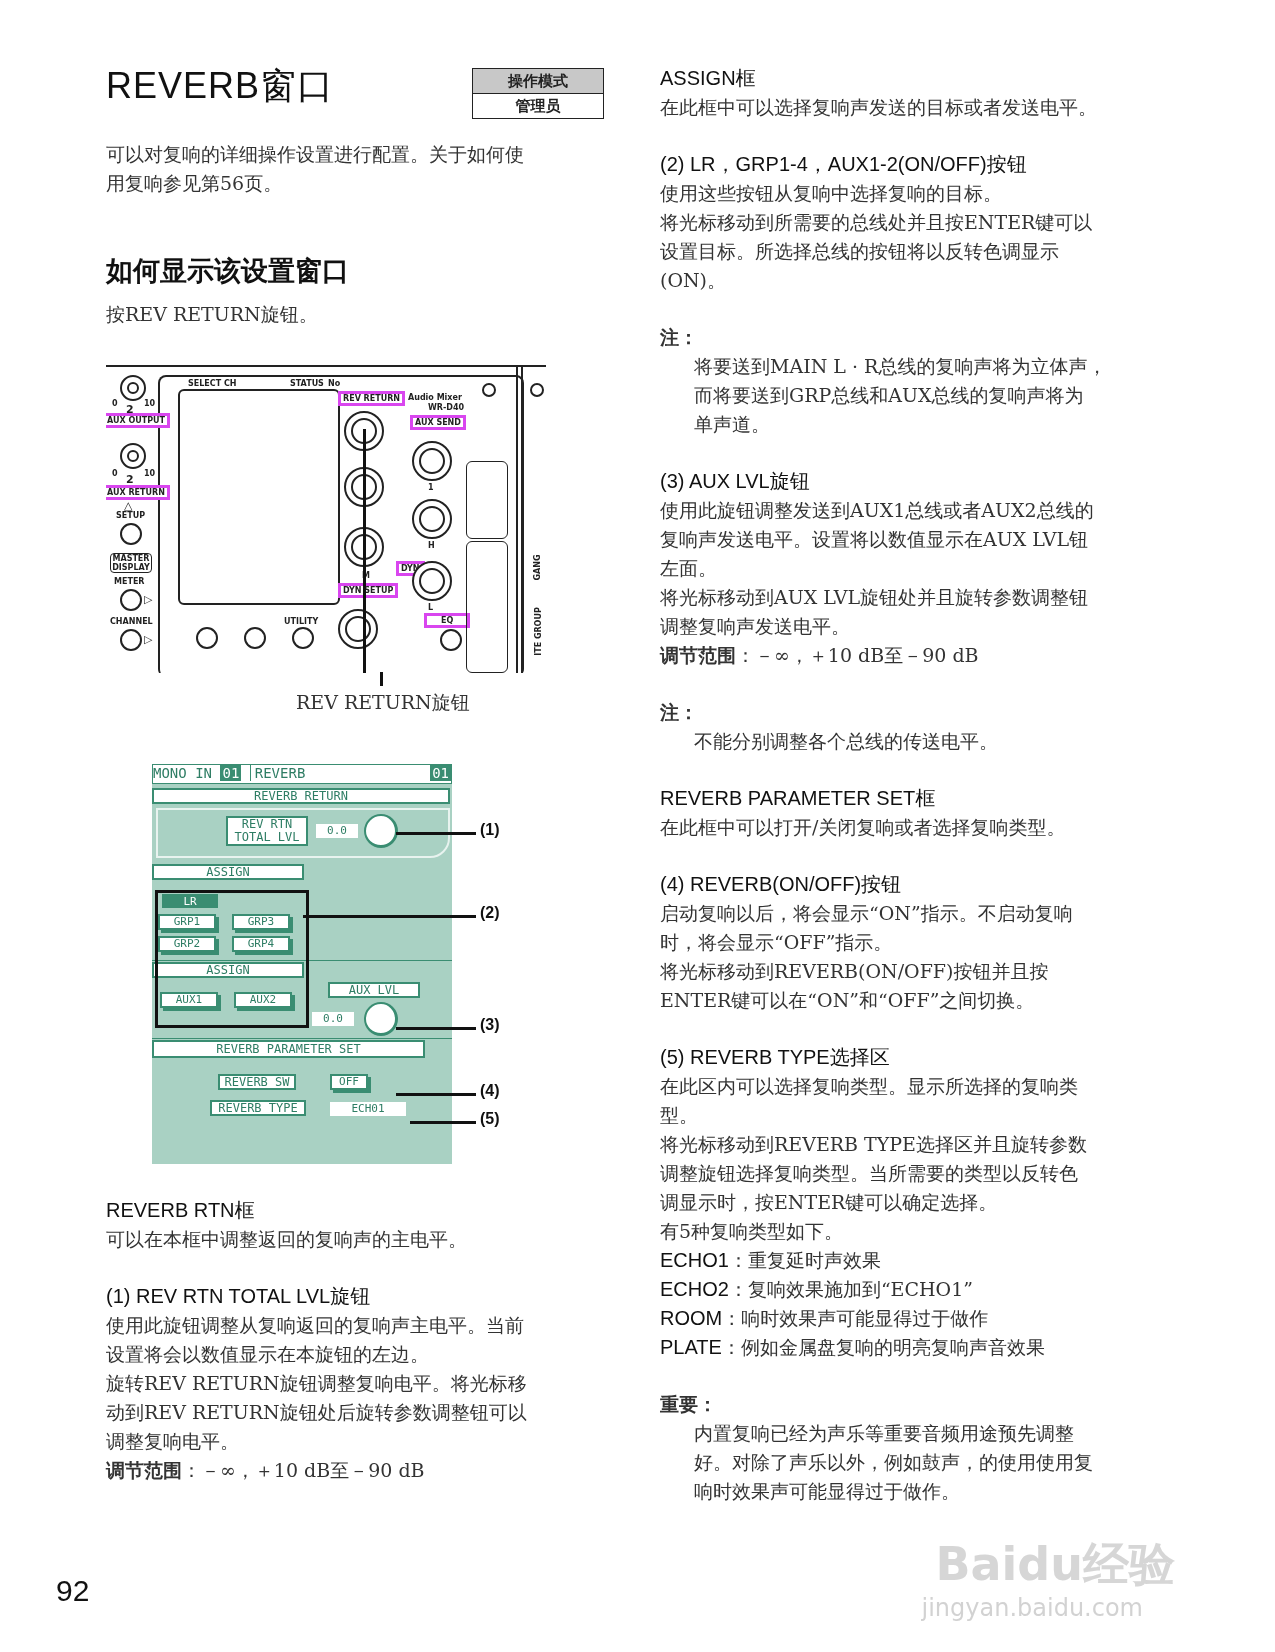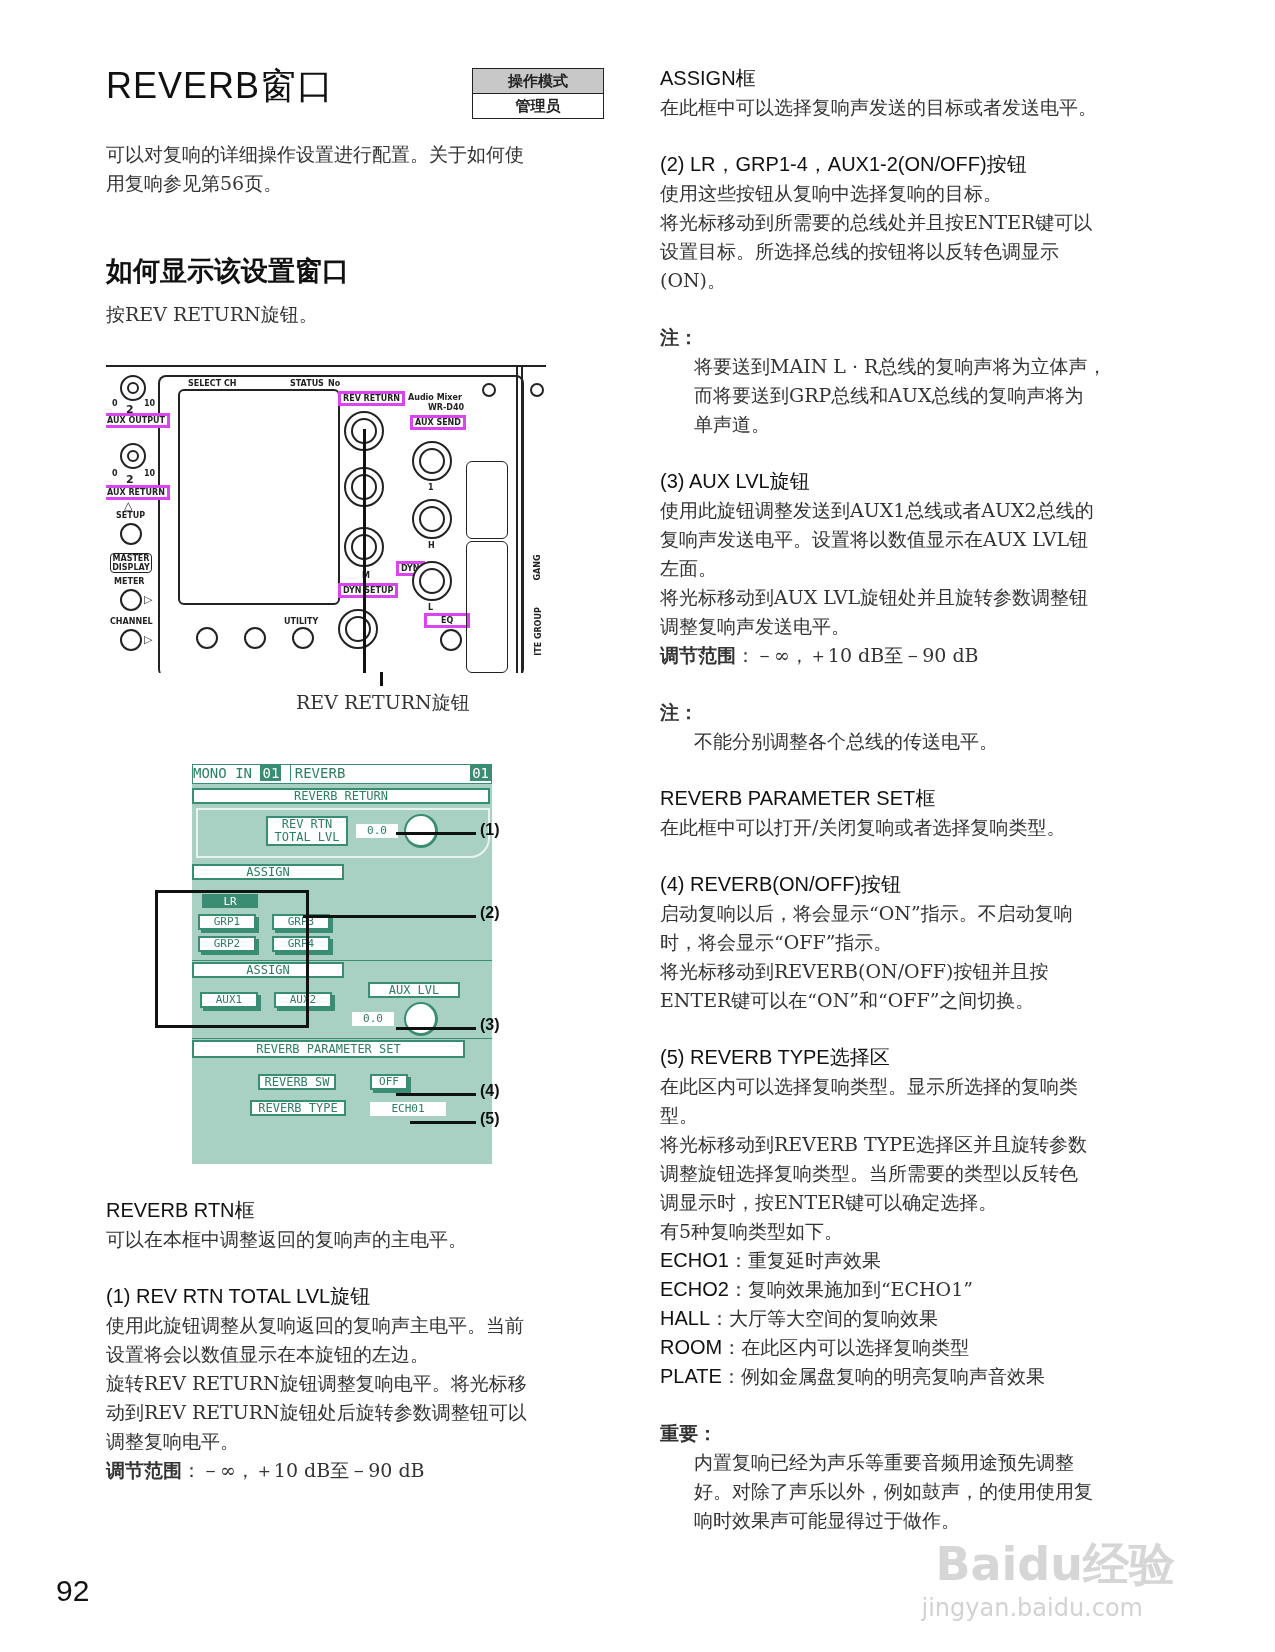--- a/index.html
+++ b/index.html
@@ -19,21 +19,21 @@
   .indent { padding-left:34px; }
   .gap { height:28px; }
   
   .panel { left:106px; top:365px; width:466px; height:308px; overflow:hidden; }
   .hw-label { font-family:"DejaVu Sans",sans-serif; font-size:8px; font-weight:bold; color:#222; position:absolute; white-space:nowrap; }
   .hw-tag { border:3px solid #d946ef; padding:0 2px; background:#fff; }
   .knob { position:absolute; border-radius:50%; border:2px solid #222; box-sizing:border-box; background:#fff; }
   .knob::after { content:""; position:absolute; left:5px; top:5px; right:5px; bottom:5px; border:2px solid #222; border-radius:50%; }
   .btnc { position:absolute; width:22px; height:22px; border-radius:50%; border:2px solid #222; box-sizing:border-box; }
   
-  .lcd { left:152px; top:764px; width:300px; height:400px; background:#a9d1c3; font-family:"DejaVu Sans Mono","Liberation Mono",monospace; color:#2e7d64;margin-left:40px; }
+  .lcd { left:152px; top:764px; width:300px; height:400px; background:#a9d1c3; font-family:"DejaVu Sans Mono","Liberation Mono",monospace; color:#2e7d64; }
   .lcd .box { position:absolute; background:#fff; border:2px solid #3a8d72; box-sizing:border-box; font-size:12px; text-align:center; white-space:nowrap; }
   .lcd .btn { position:absolute; background:#fff; border:2px solid #3a8d72; box-sizing:border-box; font-size:11px; text-align:center; box-shadow:3px 3px 0 #3a8d72; }
   .lcd .btn.on { background:#3a8d72; color:#fff; box-shadow:none; }
   .lcd .val { position:absolute; background:#fff; font-size:11px; text-align:center; }
   .lcd .dial { position:absolute; width:34px; height:34px; border-radius:50%; background:#fff; border:2px solid #3a8d72; box-sizing:border-box; border-right-width:3px; border-bottom-width:3px; }
   .callout-line { position:absolute; height:3px; background:#111; }
   .callout-label { position:absolute; font-family:"Liberation Sans","DejaVu Sans",sans-serif; font-weight:bold; font-size:16px; color:#111; }
   .watermark { right:100px; bottom:56px; font-family:"DejaVu Sans",sans-serif; font-size:46px; font-weight:bold; color:rgba(180,180,180,0.55); }
   .watermark-sub { right:132px; bottom:30px; font-family:"DejaVu Sans",sans-serif; font-size:24px; color:rgba(180,180,180,0.6); }
 </style>
@@ -223,22 +223,21 @@
   <div class="gap"></div>
   <div class="h3">(5) REVERB TYPE选择区</div>
   <div class="para">在此区内可以选择复响类型。显示所选择的复响类</div>
   <div class="para">型。</div>
   <div class="para">将光标移动到REVERB TYPE选择区并且旋转参数</div>
   <div class="para">调整旋钮选择复响类型。当所需要的类型以反转色</div>
   <div class="para">调显示时，按ENTER键可以确定选择。</div>
   <div class="para">有5种复响类型如下。</div>
   <div class="para"><span class="sans" style="font-size:20px;color:#111;">ECHO1</span><span>：重复延时声效果</span></div>
   <div class="para"><span class="sans" style="font-size:20px;color:#111;">ECHO2</span><span>：复响效果施加到“ECHO1”</span></div>
-  <div class="para"><span class="sans" style="font-size:20px;color:#111;">HALL</span><span>：大厅等大空间的复响效果</span></div>
-  <div class="para"><span class="sans" style="font-size:20px;color:#111;">ROOM</span><span>：在此区内可以选择复响类型</span></div>
+  <div class="para"><span class="sans" style="font-size:20px;color:#111;">ROOM</span><span>：响时效果声可能显得过于做作</span></div>
   <div class="para"><span class="sans" style="font-size:20px;color:#111;">PLATE</span><span>：例如金属盘复响的明亮复响声音效果</span></div>
   <div class="gap"></div>
   <div class="para bold">重要：</div>
   <div class="para indent">内置复响已经为声乐等重要音频用途预先调整</div>
   <div class="para indent">好。对除了声乐以外，例如鼓声，的使用使用复</div>
   <div class="para indent">响时效果声可能显得过于做作。</div>
 </div>
 
 <div class="abs sans" style="left:56px; top:1574px; font-size:30px; color:#111;">92</div>
 

